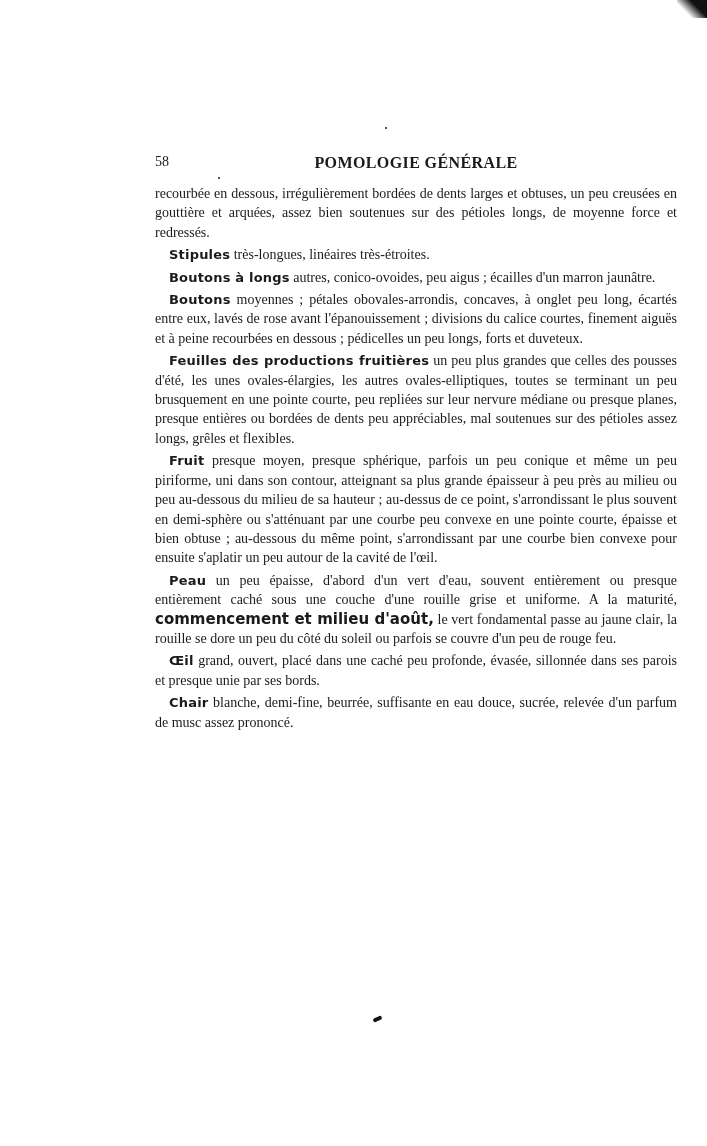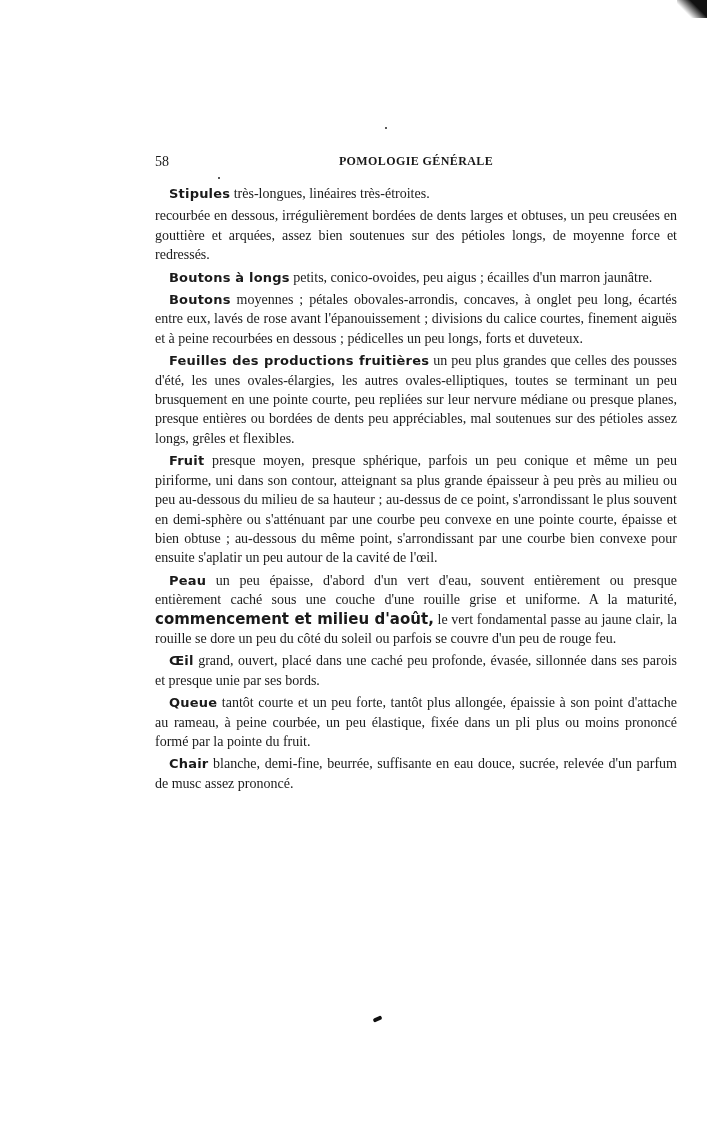--- a/index.html
+++ b/index.html
@@ -13,21 +13,21 @@
   }
   .speck { position: absolute; background: #222; border-radius: 50%; }
   .header {
     position: absolute; left: 155px; top: 154px; width: 522px; height: 20px;
   }
   .page-number {
     position: absolute; left: 0; top: 0; font-size: 14px; font-weight: normal;
   }
   .running-title {
     position: absolute; left: 0; right: 0; text-align: center; top: 0;
-    font-size: 12px; letter-spacing: 0.4px; font-weight: bold;
+    font-size: 16px; letter-spacing: 0.4px; font-weight: bold;
   }
   .text-block {
     position: absolute; left: 155px; top: 184px; width: 522px;
     font-size: 14px; line-height: 19.4px; text-align: justify;
   }
   .para { margin: 0 0 3px 0; text-indent: 14px; }
   .para.cont { text-indent: 0; }
   .term {
     font-family: "DejaVu Sans", "Liberation Sans", sans-serif;
     font-weight: bold; font-size: 13px; letter-spacing: 0.2px;
@@ -47,45 +47,42 @@
 <div class="corner-mark"></div>
 <div class="speck" style="left:385px;top:127px;width:2px;height:2px;"></div>
 <div class="speck" style="left:218px;top:177px;width:2px;height:2px;"></div>
 
 <div class="header">
   <span class="page-number">58</span>
   <div class="running-title">POMOLOGIE GÉNÉRALE</div>
 </div>
 
 <div class="text-block">
-  <p class="para">
-    <span class="term">Stipules</span><span> très-longues, linéaires très-étroites.</span>
-  </p>
   <p class="para cont">
     <span>recourbée en dessous, irrégulièrement bordées de dents larges et obtuses, un peu creusées en gouttière et arquées, assez bien soutenues sur des pétioles longs, de moyenne force et redressés.</span>
   </p>
   <p class="para">
-    <span class="term">Boutons à longs</span><span> petits, conico-ovoides, peu aigus ; écailles d'un marron jaunâtre.</span>
+    <span class="term">Stipules</span><span> très-longues, linéaires très-étroites.</span>
+  </p>
+  <p class="para">
+    <span class="term">Boutons à longs</span><span> autres, conico-ovoides, peu aigus ; écailles d'un marron jaunâtre.</span>
   </p>
   <p class="para">
     <span class="term">Boutons</span><span> moyennes ; pétales obovales-arrondis, concaves, à onglet peu long, écartés entre eux, lavés de rose avant l'épanouissement ; divisions du calice courtes, finement aiguës et à peine recourbées en dessous ; pédicelles un peu longs, forts et duveteux.</span>
   </p>
   <p class="para">
     <span class="term">Feuilles des productions fruitières</span><span> un peu plus grandes que celles des pousses d'été, les unes ovales-élargies, les autres ovales-elliptiques, toutes se terminant un peu brusquement en une pointe courte, peu repliées sur leur nervure médiane ou presque planes, presque entières ou bordées de dents peu appréciables, mal soutenues sur des pétioles assez longs, grêles et flexibles.</span>
   </p>
   <p class="para">
     <span class="term">Fruit</span><span> presque moyen, presque sphérique, parfois un peu conique et même un peu piriforme, uni dans son contour, atteignant sa plus grande épaisseur à peu près au milieu ou peu au-dessous du milieu de sa hauteur ; au-dessus de ce point, s'arrondissant le plus souvent en demi-sphère ou s'atténuant par une courbe peu convexe en une pointe courte, épaisse et bien obtuse ; au-dessous du même point, s'arrondissant par une courbe bien convexe pour ensuite s'aplatir un peu autour de la cavité de l'œil.</span>
   </p>
   <p class="para">
     <span class="term">Peau</span><span> un peu épaisse, d'abord d'un vert d'eau, souvent entièrement ou presque entièrement caché sous une couche d'une rouille grise et uniforme. A la maturité, </span><span class="bold-inline">commencement et milieu d'août,</span><span> le vert fondamental passe au jaune clair, la rouille se dore un peu du côté du soleil ou parfois se couvre d'un peu de rouge feu.</span>
   </p>
   <p class="para">
     <span class="term">Œil</span><span> grand, ouvert, placé dans une caché peu profonde, évasée, sillonnée dans ses parois et presque unie par ses bords.</span>
   </p>
   <p class="para">
-    <span class="term">Queue</span><span> tantôt courte et un peu forte, tantôt plus allongée, épaissie à son point d'attache au rameau, à peine courbée, un peu élastique, fixée dans un pli plus ou moins prononcé formé par la pointe du fruit.</span>
-  </p>
-  <p class="para">
     <span class="term">Chair</span><span> blanche, demi-fine, beurrée, suffisante en eau douce, sucrée, relevée d'un parfum de musc assez prononcé.</span>
   </p>
 </div>
 
 <div class="bottom-mark"></div>
 
 </body></html>

